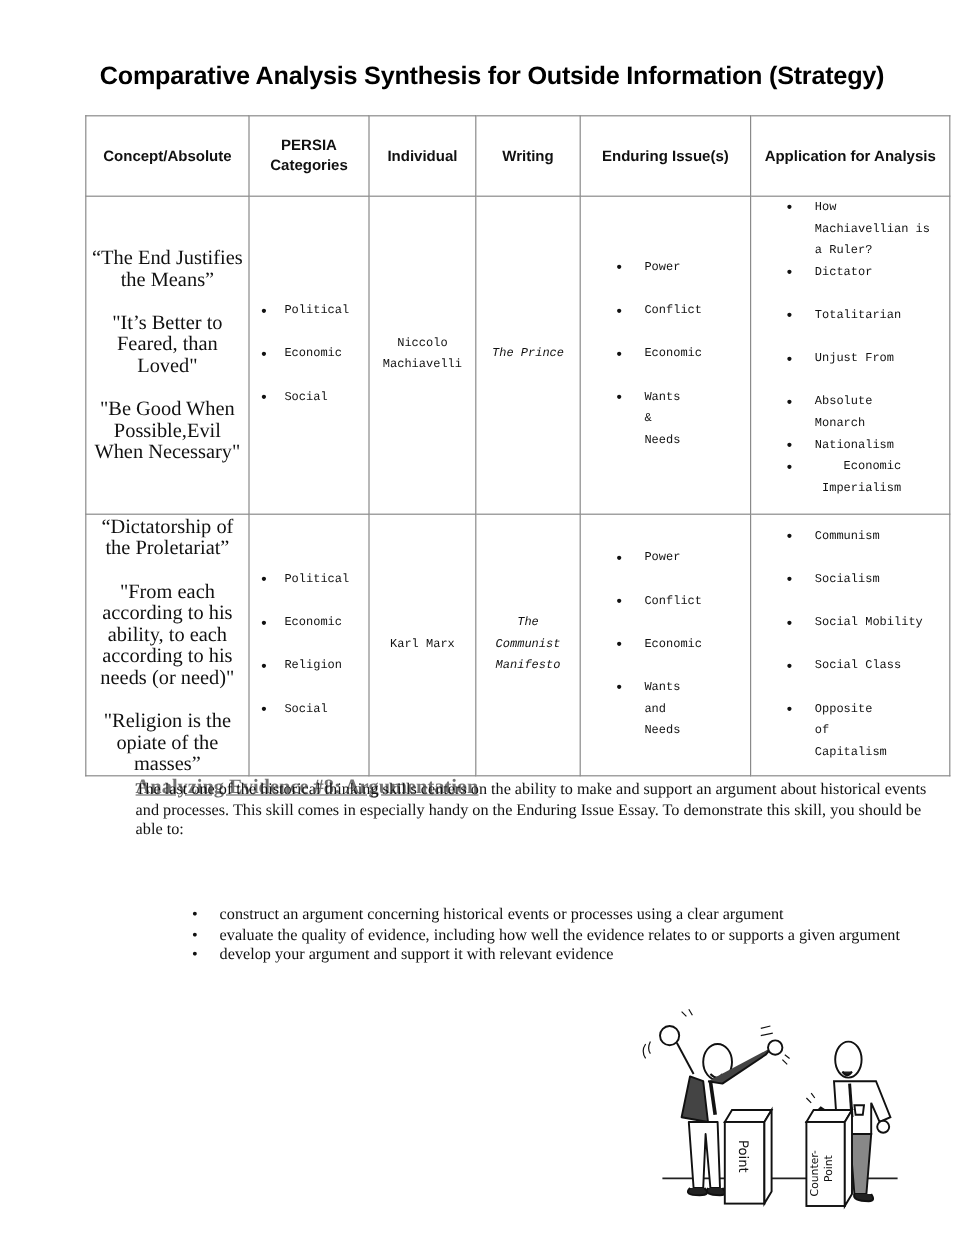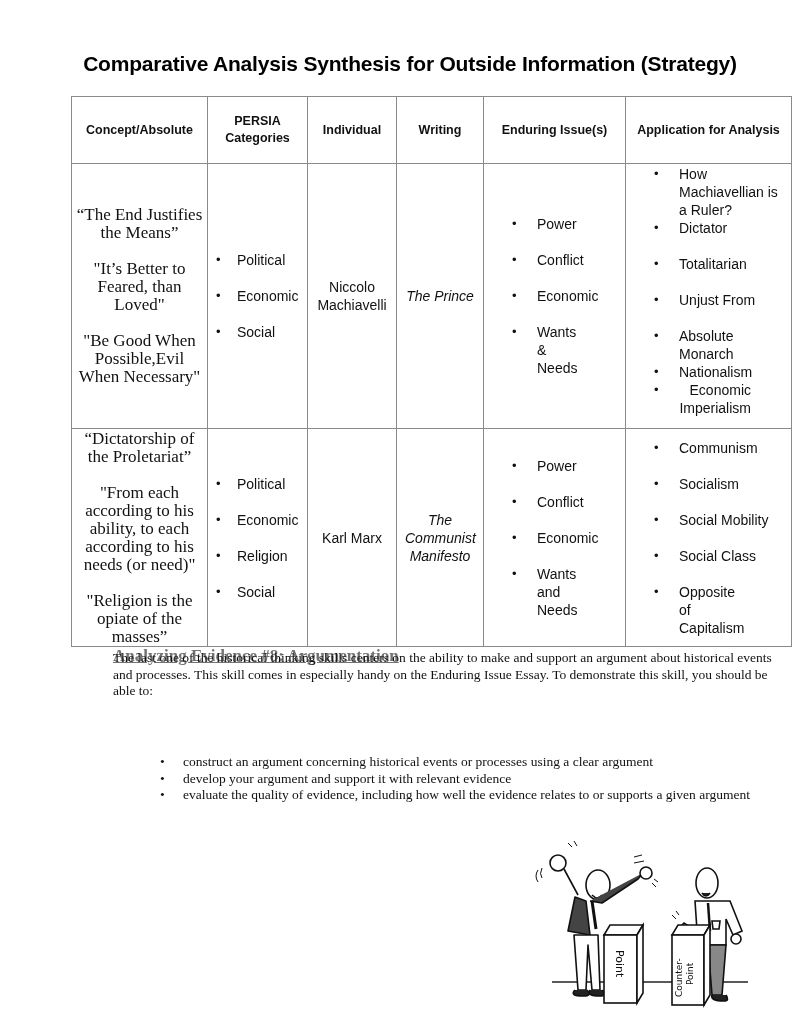--- a/index.html
+++ b/index.html
@@ -19,21 +19,21 @@
   table.grid th {
     font-family: "Liberation Sans", sans-serif; font-weight: bold; font-size: 12.5px;
     text-align: center; height: 34px; line-height: 17px;
   }
   .quote {
     font-family: "Liberation Serif", serif; font-size: 17px; line-height: 18px;
     text-align: center; padding: 0 4px;
   }
   .quote p { margin: 0 0 18px 0; }
   .quote p:last-child { margin-bottom: 0; }
-  .sans { font-family: Liberation Sans, sans-serif; font-size: 14px; line-height: 18px; }
+  .sans { font-family: Liberation Mono, monospace; font-size: 10px; line-height: 18px; }
   .center { text-align: center; }
   .ital { font-style: italic; }
   ul.bl { list-style: none; margin: 0; padding: 0; }
   ul.bl li { position: relative; padding-left: 30px; }
   ul.bl li::before {
     content: "\2022"; position: absolute; left: 8px; top: 0; font-size: 13px;
   }
   ul.cats li { margin: 0 0 18px 0; }
   ul.cats li:last-child { margin-bottom: 0; }
   ul.cats { padding-left: 0; }
@@ -161,22 +161,22 @@
         </ul>
       </td>
     </tr>
   </tbody>
 </table>
 
 <div class="heading">Analyzing Evidence #8: Argumentation</div>
 <div class="para">The last one of the historical thinking skills centers on the ability to make and support an argument about historical events and processes. This skill comes in especially handy on the Enduring Issue Essay. To demonstrate this skill, you should be able to:</div>
 <ul class="skills">
   <li>construct an argument concerning historical events or processes using a clear argument</li>
+  <li>evaluate the quality of evidence, including how well the evidence relates to or supports a given argument</li>
   <li>develop your argument and support it with relevant evidence</li>
-  <li>evaluate the quality of evidence, including how well the evidence relates to or supports a given argument</li>
 </ul>
 
 <svg class="cartoon" viewBox="0 0 250 200">
   <g>
     <line x1="22" y1="147" x2="218" y2="147" stroke="#222" stroke-width="1.5"></line>
   </g>
 
   <g stroke="#111" stroke-width="1.6" fill="none" stroke-linejoin="round">
     <circle cx="28" cy="28" r="8" fill="#fff"></circle>
     <path d="M34 34 L48 60"></path>

